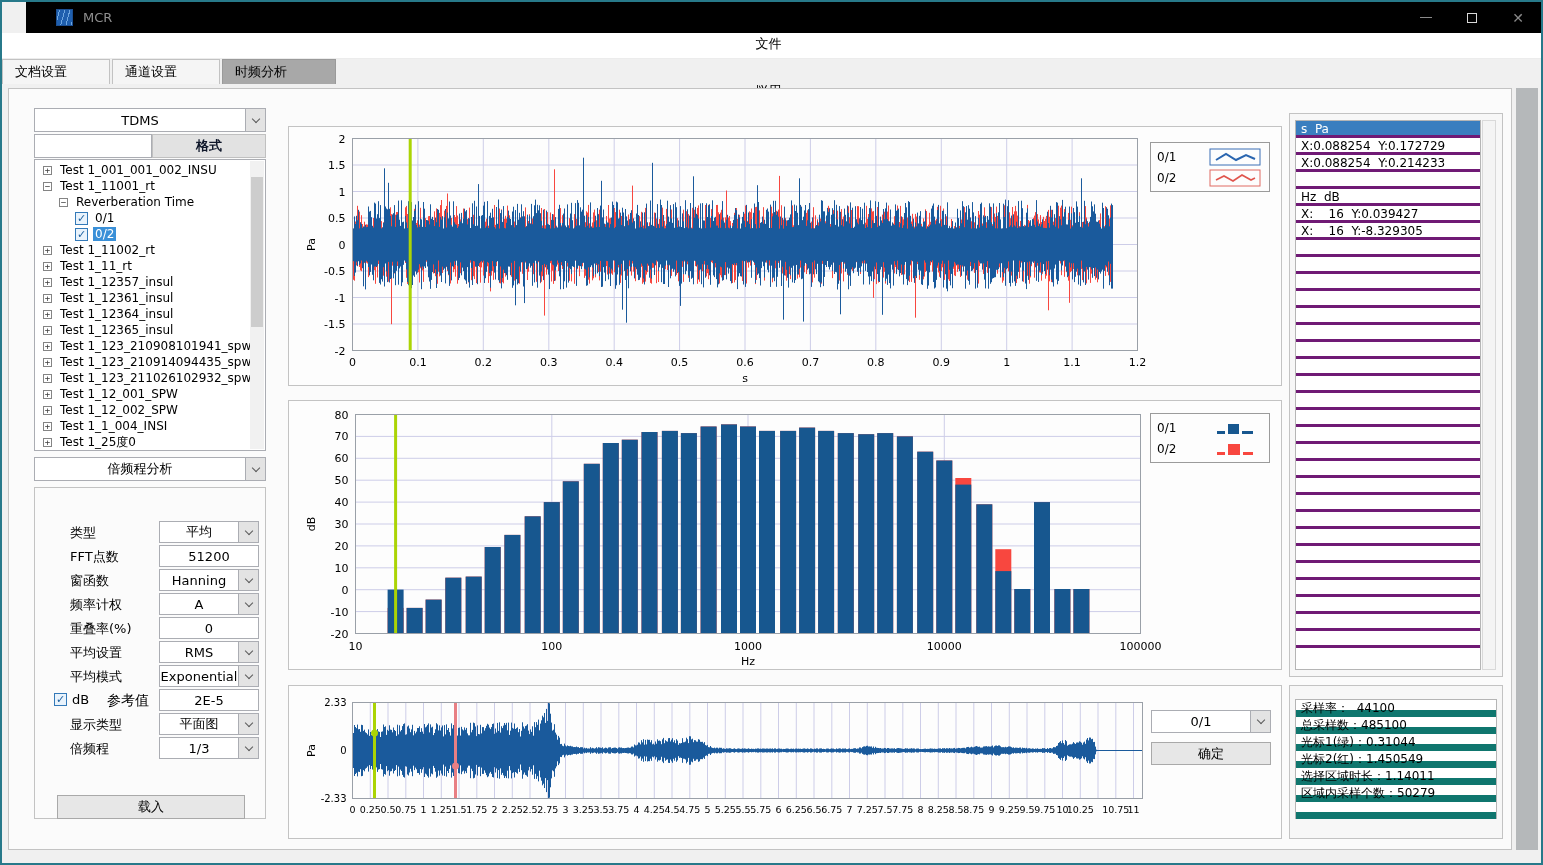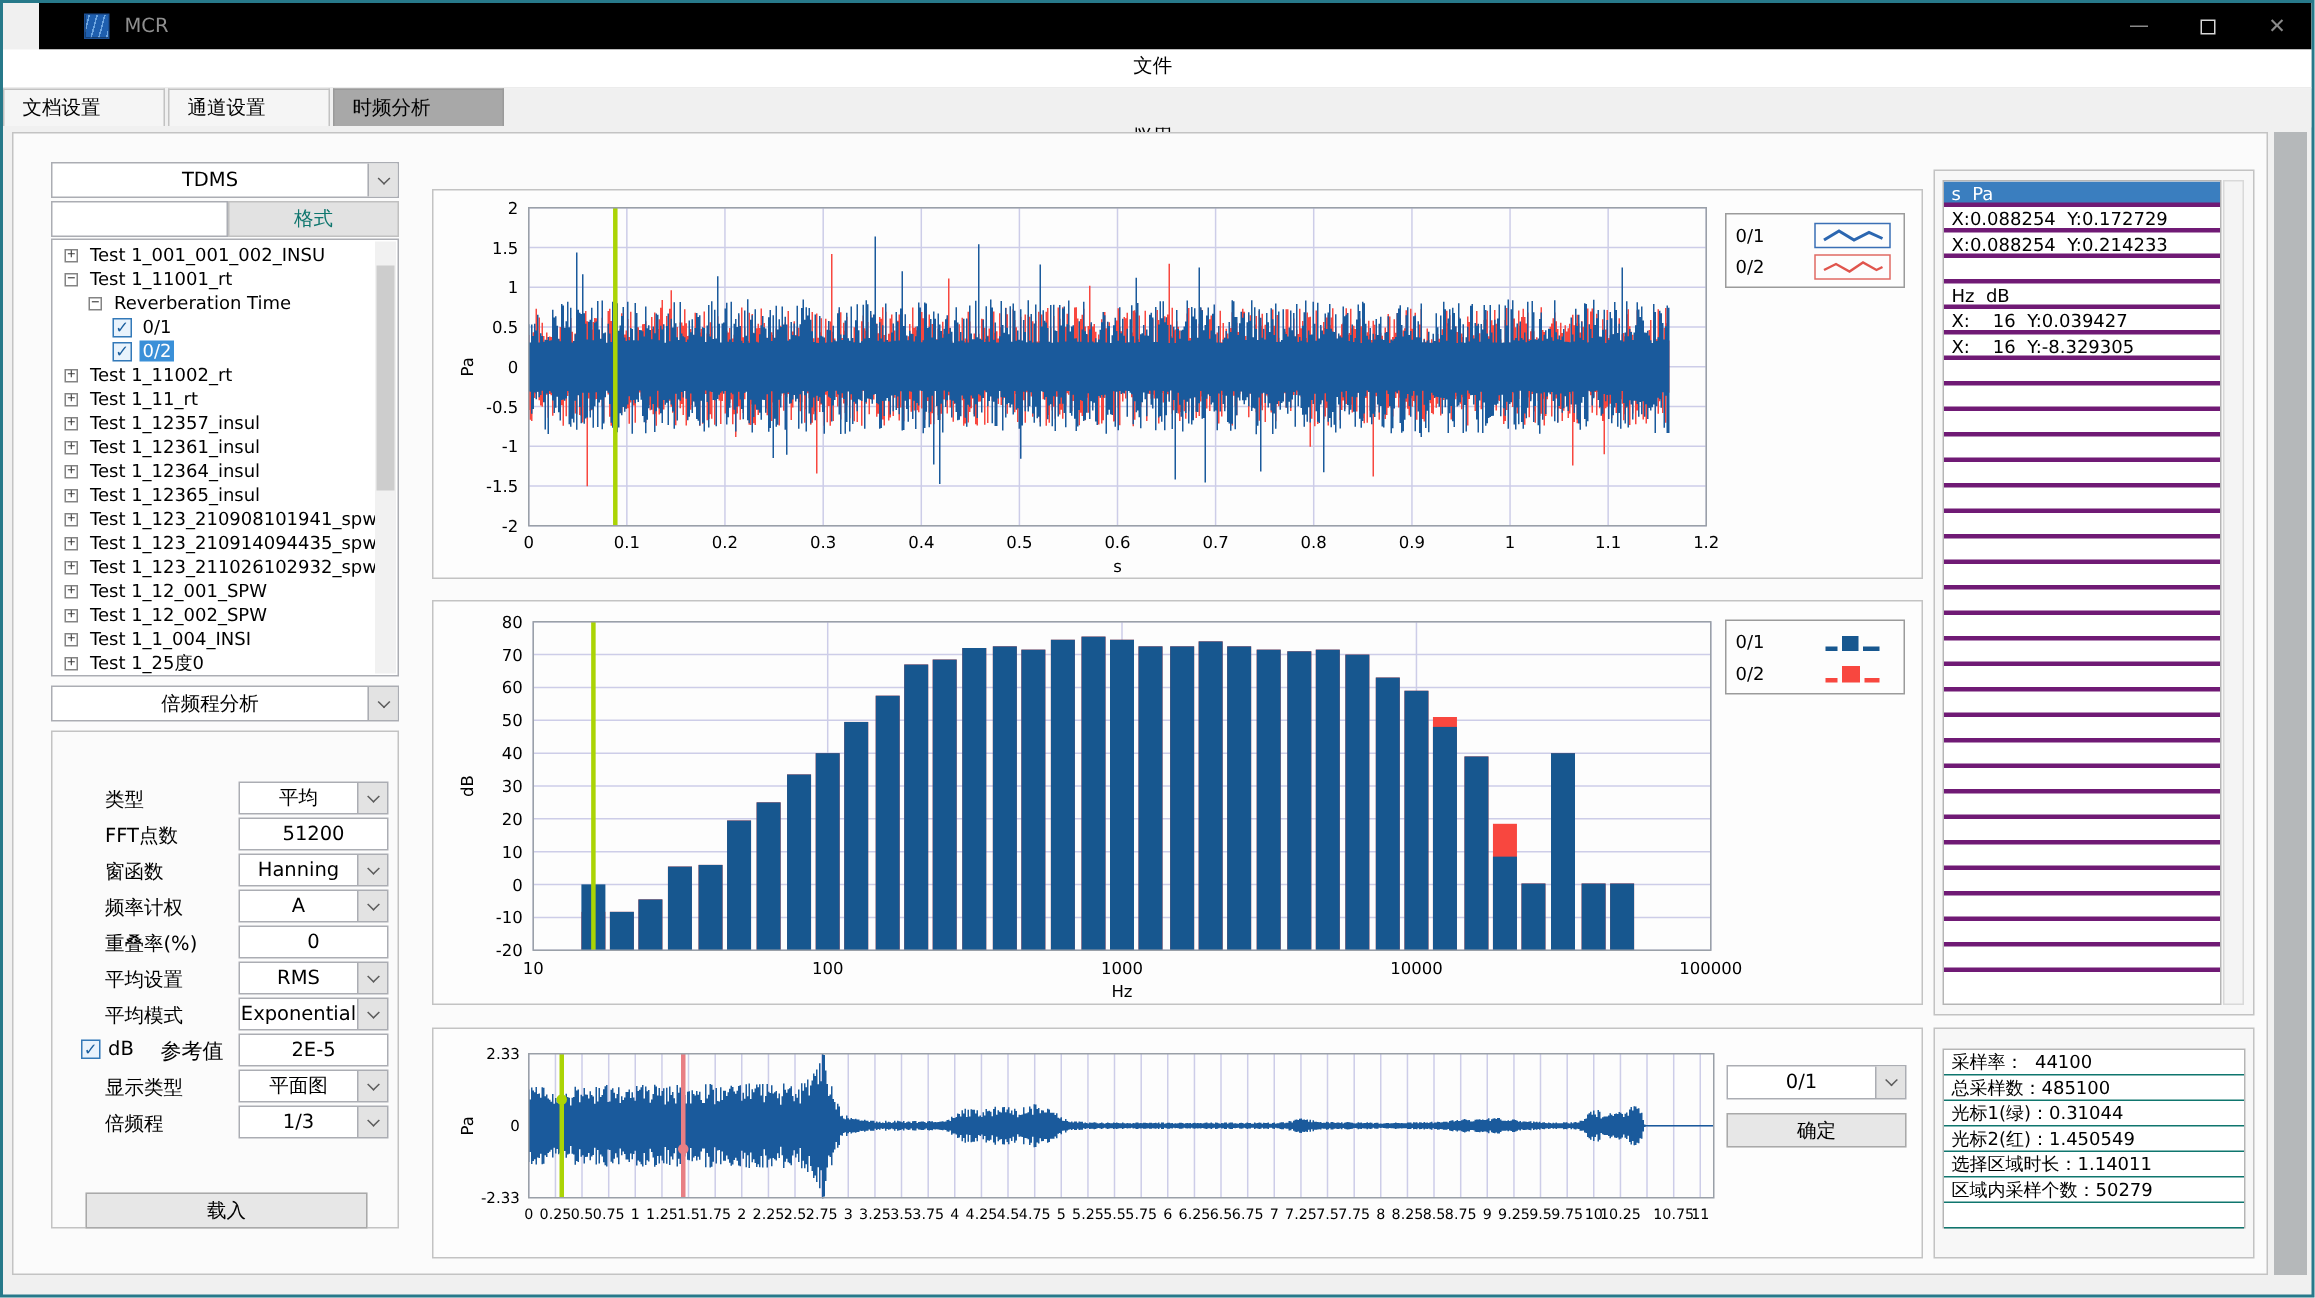--- a/index.html
+++ b/index.html
@@ -45,21 +45,21 @@
   .graystrip { position:absolute; left:1514px; top:86px; width:22px; height:762px; background:#b5b8ba; }
 
   
   .ctl { position:absolute; background:#fff; border:1px solid #abadb3; }
   .selectbox { display:flex; align-items:stretch; }
   .selectbox .val { flex:1; display:flex; align-items:center; justify-content:center; font-size:13px; overflow:hidden; }
   .chevbtn { width:20px; background:#e3e3e3; border-left:1px solid #abadb3; display:flex; align-items:center; justify-content:center; }
   .chev { width:6px; height:6px; border-right:1.4px solid #5a5a5a; border-bottom:1.4px solid #5a5a5a; transform:rotate(45deg); margin-top:-3px; }
   .textinput { display:flex; align-items:center; justify-content:center; font-size:13px; }
   .btn { position:absolute; background:#e7e7e7; border:1px solid #a9a9a9; display:flex; align-items:center; justify-content:center; font-size:13px; }
-  .btn.disabled { color:#0f766e; background:#e2e2e2; border-color:#c0c0c0; }
+  .btn.disabled { color:#0f172a; background:#e2e2e2; border-color:#c0c0c0;font-weight:bold; }
 
   
   .tree { position:absolute; left:25px; top:70px; width:232px; height:292px; background:#fff; border:1px solid #abadb3; overflow:hidden; }
   .tree-inner { position:absolute; left:0; top:2px; right:15px; bottom:0; }
   .tree-row { height:16px; display:flex; align-items:center; font-size:12px; white-space:nowrap; }
   .expander { width:9px; height:9px; border:1px solid #848484; background:#fff; color:#3c3c3c;
     font-size:9px; line-height:7px; text-align:center; margin-right:6px; flex:none; font-family:"DejaVu Sans Mono",monospace; }
   .cbx { width:13px; height:13px; border:1px solid #3379b8; background:#e9f3fc; color:#1c5f9e;
     font-size:11px; line-height:11px; text-align:center; margin-right:5px; flex:none; }
   .tree-label { padding:0 2px; }
@@ -88,21 +88,21 @@
   .vlist { position:absolute; left:5px; top:6px; width:186px; height:550px; background:#fff; border:1px solid #b5b5b5; overflow:hidden; }
   .vrow { height:17px; line-height:17px; font-size:12px; padding-left:5px; border-bottom:3px solid #701a75; white-space:pre; overflow:hidden; }
   .vrow.hdr { background:#3a7ebf; color:#fff; }
   .vlist-scroll { position:absolute; left:192px; top:6px; width:14px; height:550px; background:#f4f4f4; border:1px solid #d9d9d9; }
   .vlist-scroll .arr { position:absolute; left:0; width:12px; height:12px; color:#b5b5b5; font-size:8px; text-align:center; line-height:12px; }
   .vlist-scroll .arr.up { top:1px; } .vlist-scroll .arr.dn { bottom:1px; }
 
   
   .bottom-right { position:absolute; left:1280px; top:596px; width:214px; height:154px; background:#f7f7f7; border:1px solid #c3c3c3; }
   .info-list { position:absolute; left:5px; top:13px; width:202px; height:120px; background:#fff; border:1px solid #b5b5b5; }
-  .irow { height:17px; line-height:17px; font-size:12px; padding-left:5px; border-bottom:1px solid #0f766e; white-space:pre; }
+  .irow { height:17px; line-height:17px; font-size:12px; padding-left:5px; border-bottom:7px solid #0f766e; white-space:pre; }
 
   svg text { font-family:"DejaVu Sans","Liberation Sans",sans-serif; }
 </style>
 </head>
 <body>
 
 <div class="frame">
 
   <div class="titlebar">
     <div class="app-icon"></div>

